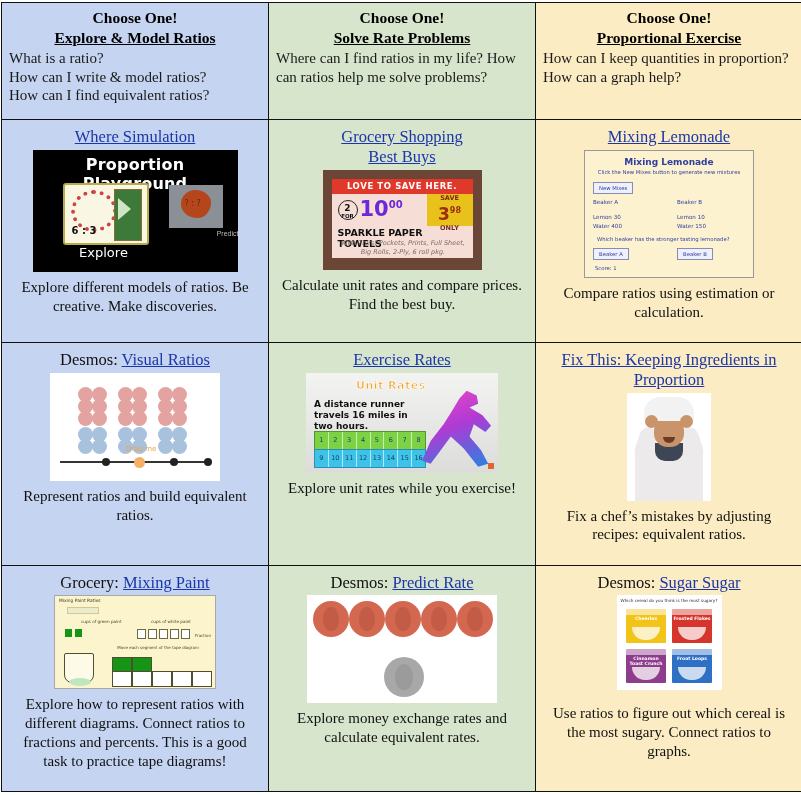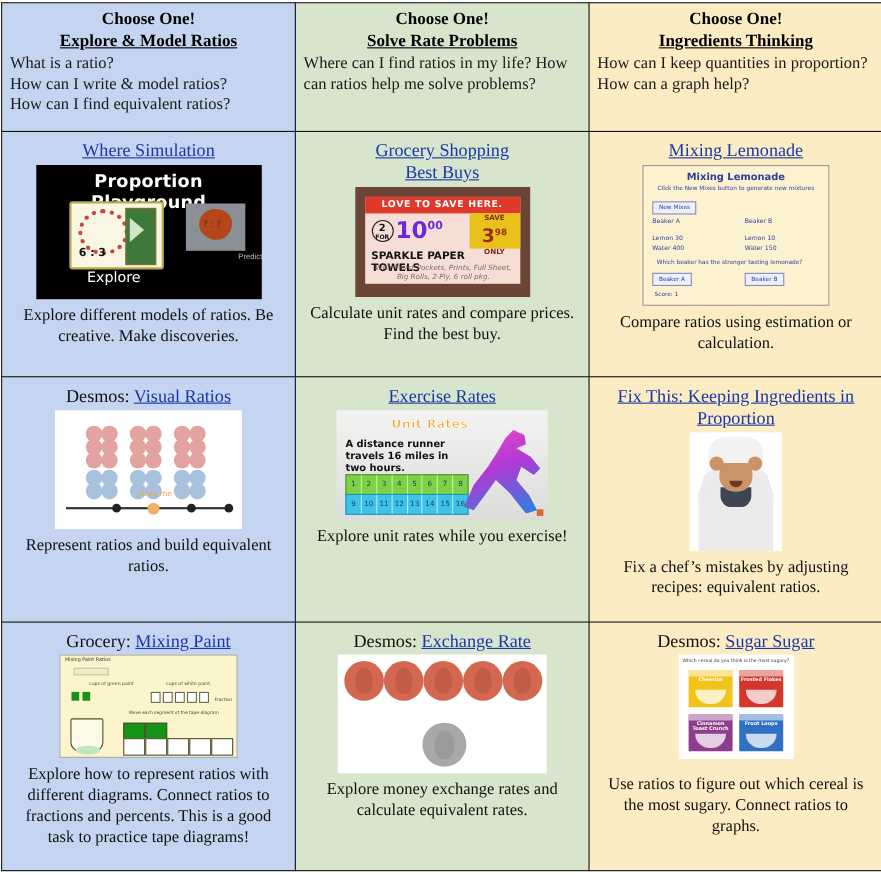--- a/index.html
+++ b/index.html
@@ -178,21 +178,21 @@
       <div class="hdr">
         <div class="choose">Choose One!</div>
         <div class="sub">Solve Rate Problems</div>
         <div class="q">Where can I find ratios in my life?
 How can ratios help me solve problems?</div>
       </div>
     </td>
     <td class="c col3">
       <div class="hdr">
         <div class="choose">Choose One!</div>
-        <div class="sub">Ingredients Thinking</div>
+        <div class="sub">Proportional Exercise</div>
         <div class="q">How can I keep quantities in proportion?
 How can a graph help?</div>
       </div>
     </td>
   </tr>
 
   <tr>
 
     <td class="c col1">
       <div class="cell">
@@ -433,21 +433,21 @@
           <div class="chk">Fraction</div>
         </div>
         <div class="caption">Explore how to represent ratios with different diagrams. Connect ratios to fractions and percents. This is a good task to practice tape diagrams!</div>
       </div>
     </td>
 
     <td class="c col2">
       <div class="cell">
         <div class="title">
           <span class="plain">Desmos:</span>
-          <span class="lnk">Exchange Rate</span>
+          <span class="lnk">Predict Rate</span>
         </div>
         <div class="thumb xr">
           <span class="penny" style="left:6px"></span>
           <span class="penny" style="left:42px"></span>
           <span class="penny" style="left:78px"></span>
           <span class="penny" style="left:114px"></span>
           <span class="penny" style="left:150px"></span>
           <span class="nickel"></span>
         </div>
         <div class="caption">Explore money exchange rates and calculate equivalent rates.</div>

